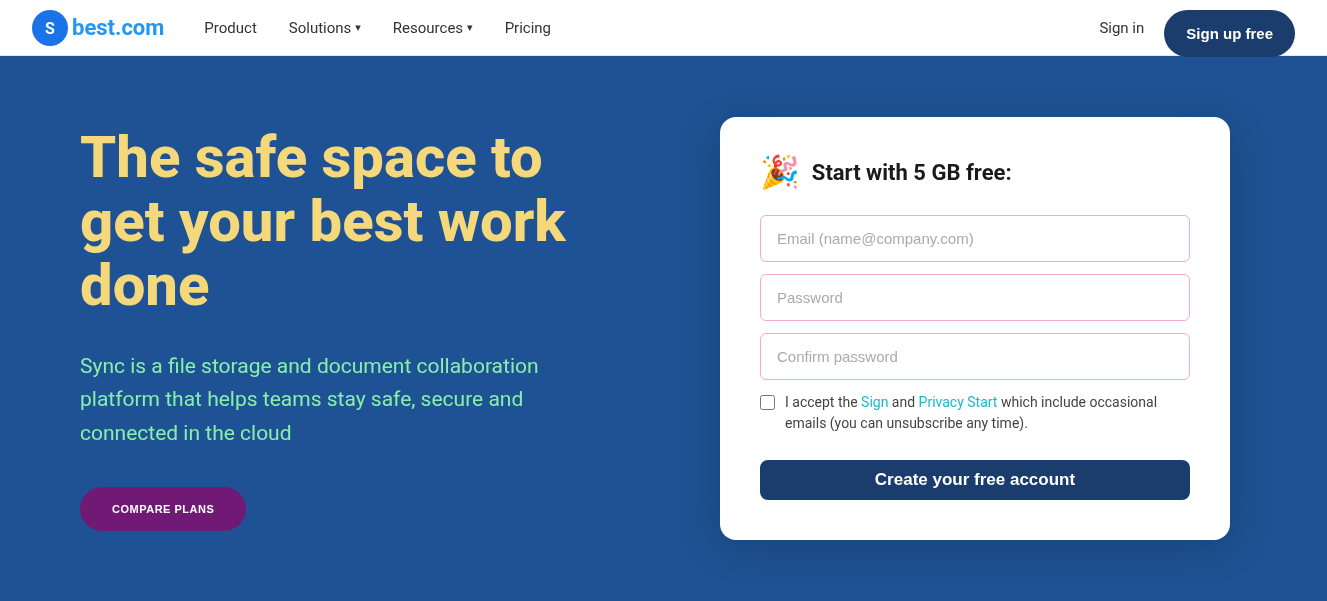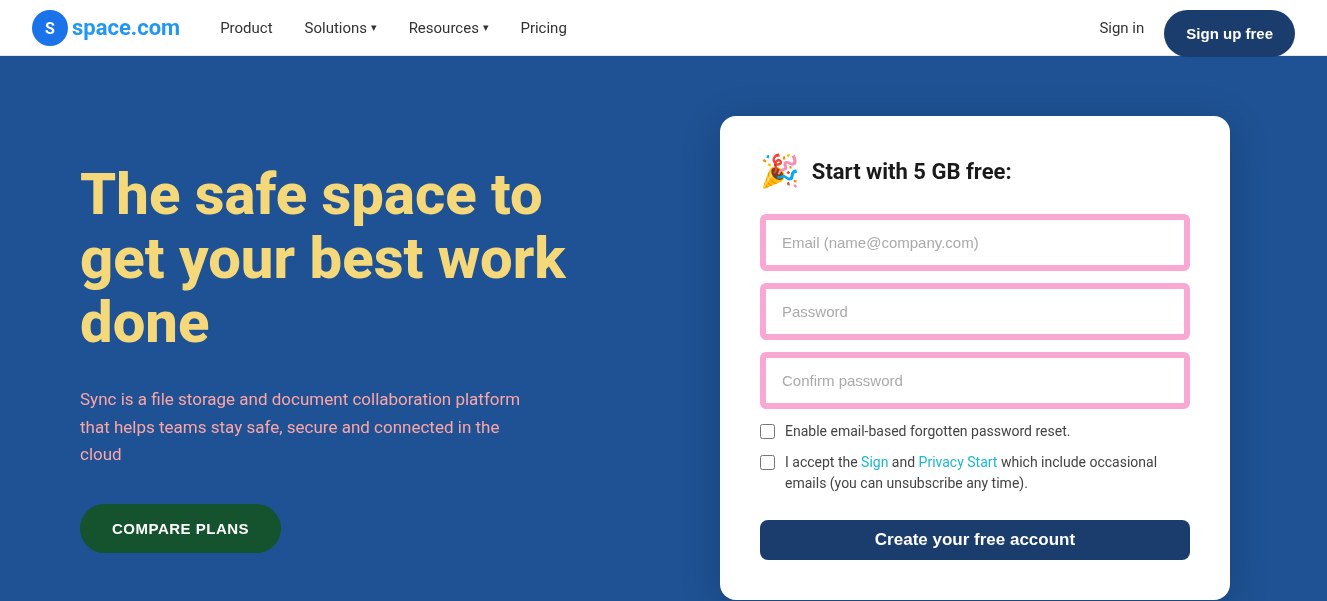--- a/index.html
+++ b/index.html
@@ -84,33 +84,33 @@
       max-width: 560px;
     }
     .hero-heading {
       font-size: 58px;
       font-weight: 800;
       color: #f5d87a;
       line-height: 1.1;
       margin-bottom: 32px;
     }
     .hero-subtext {
-      font-size: 17px;
-      color: #fca5a5;
+      font-size: 21px;
+      color: #86efac;
       line-height: 1.6;
       margin-bottom: 36px;
       max-width: 460px;
     }
     .compare-btn {
-      background: #14532d;
+      background: #701a75;
       color: #fff;
       border: none;
       border-radius: 30px;
       padding: 16px 32px;
-      font-size: 15px;
+      font-size: 11px;
       font-weight: 700;
       letter-spacing: 0.5px;
       cursor: pointer;
       text-transform: uppercase;
     }
 
     
     .hero-right {
       flex: 0 0 auto;
       width: 510px;
@@ -133,21 +133,21 @@
     }
     .card-title-text {
       font-size: 22px;
       font-weight: 700;
       color: #1a1a1a;
       text-align: right;
     }
     .form-input {
       width: 100%;
       padding: 14px 16px;
-      border: 6px solid #f9a8d4;
+      border: 1px solid #f9a8d4;
       border-radius: 6px;
       font-size: 15px;
       color: #555;
       margin-bottom: 12px;
       outline: none;
     }
     .form-input::placeholder { color: #aaa; }
 
     .checkbox-row {
       display: flex;
@@ -192,21 +192,21 @@
 </head>
 <body>
 
 <nav class="navbar">
   <div class="logo-area">
     <svg class="logo-icon" viewBox="0 0 36 36" xmlns="http://www.w3.org/2000/svg">
       <circle cx="18" cy="18" r="18" fill="#1a73e8"></circle>
       <text x="18" y="24" text-anchor="middle" font-size="16" font-weight="bold" fill="white">S</text>
     </svg>
     <span class="logo-text">
-      <span style="color:#2196f3">space</span><span>.</span><span>com</span>
+      <span style="color:#2196f3">best</span><span>.</span><span>com</span>
     </span>
   </div>
 
   <div class="nav-links">
     <a class="nav-link">Product</a>
     <a class="nav-link">
       <span>Solutions</span>
       <span class="chevron">▾</span>
     </a>
     <a class="nav-link">
@@ -233,24 +233,20 @@
     <div class="signup-card">
       <div class="card-title">
         <span class="party-emoji">🎉</span>
         <span class="card-title-text">Start with 5 GB free:</span>
       </div>
 
       <input class="form-input" type="email" placeholder="Email (name@company.com)" style="">
       <input class="form-input" type="password" placeholder="Password" style="">
       <input class="form-input" type="password" placeholder="Confirm password" style="">
 
-      <div class="checkbox-row">
-        <input type="checkbox" style="">
-        <label class="checkbox-label">Enable email-based forgotten password reset.</label>
-      </div>
 
       <div class="checkbox-row">
         <input type="checkbox" style="">
         <label class="checkbox-label">
           <span>I accept the </span><a href="#">Sign</a><span> and </span><a href="#">Privacy Start</a><span> which include occasional emails (you can unsubscribe any time).</span>
         </label>
       </div>
 
       <button class="create-btn">Create your free account</button>
     </div>

